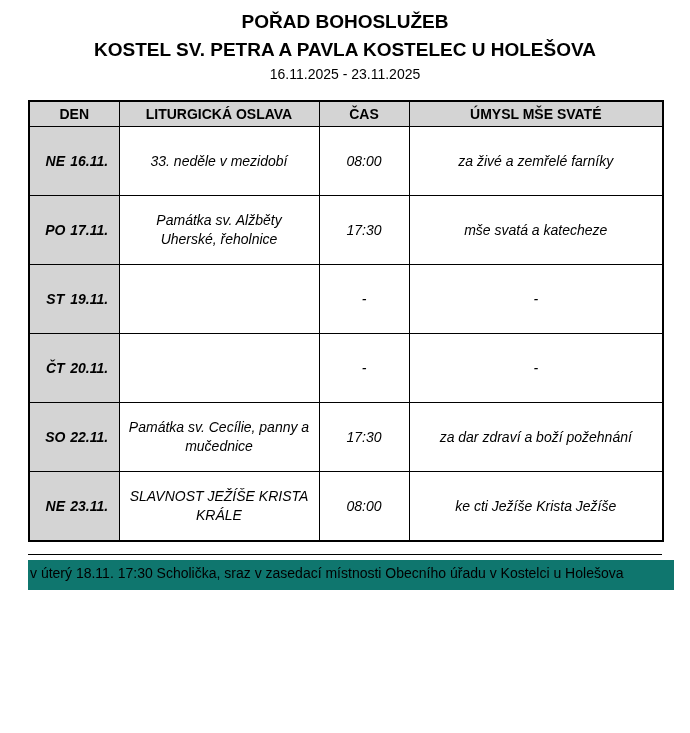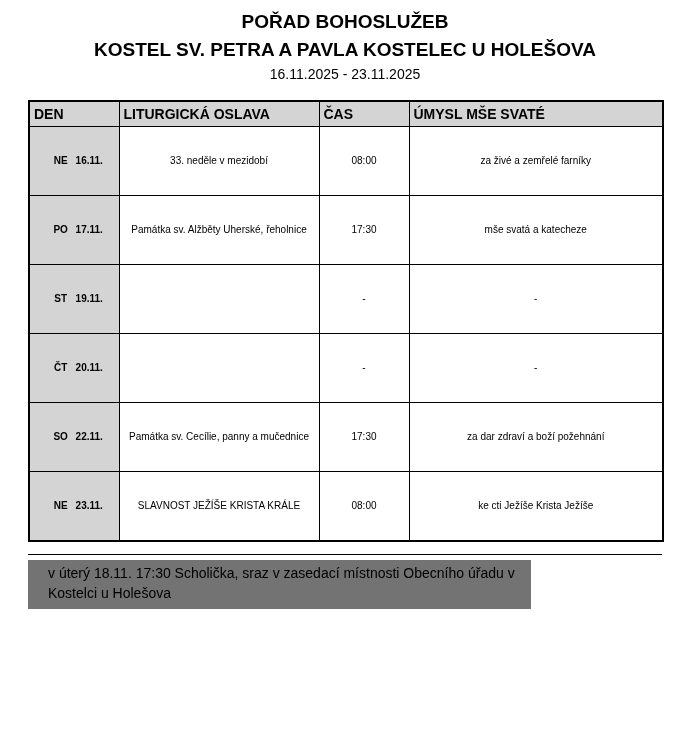--- a/index.html
+++ b/index.html
@@ -42,29 +42,30 @@
   table.schedule th,
   table.schedule td {
     border: 1px solid #000000;
   }
   table.schedule th {
     background: #d4d4d4;
     font-size: 14px;
     font-weight: bold;
     height: 20px;
     padding: 2px 4px;
-    text-align: left;
+    text-align: center;
   }
   table.schedule td {
-    font-size: 10px;
+    font-size: 14px;
     text-align: center;
     vertical-align: middle;
     padding: 2px 8px;
     height: 64px;
     line-height: 1.35;
+    font-style: italic;
   }
   td.den-cell {
     background: #d4d4d4;
     font-weight: bold;
     text-align: left;
     padding-left: 8px;
   }
   td.den-cell .day-abbr {
     display: inline-block;
     min-width: 30px;
@@ -72,27 +73,27 @@
   col.c-den   { width: 90px; }
   col.c-oslava{ width: 200px; }
   col.c-cas   { width: 90px; }
   col.c-umysl { width: 254px; }
   .divider {
     width: 634px;
     border-top: 1px solid #000000;
     margin-top: 12px;
   }
   .note {
-    width: 503px;
+    width: 646px;
     box-sizing: border-box;
     margin-top: 5px;
-    background: #737373;
+    background: #0f766e;
     font-size: 14px;
     line-height: 1.4;
-    padding: 4px 6px 6px 20px;
+    padding: 4px 6px 6px 2px;
   }
 </style>
 </head>
 <body>
 
 <div class="page">
 
   <div class="titles">
     <div class="title-line1">POŘAD BOHOSLUŽEB</div>
     <div class="title-line2">KOSTEL SV. PETRA A PAVLA KOSTELEC U HOLEŠOVA</div>

